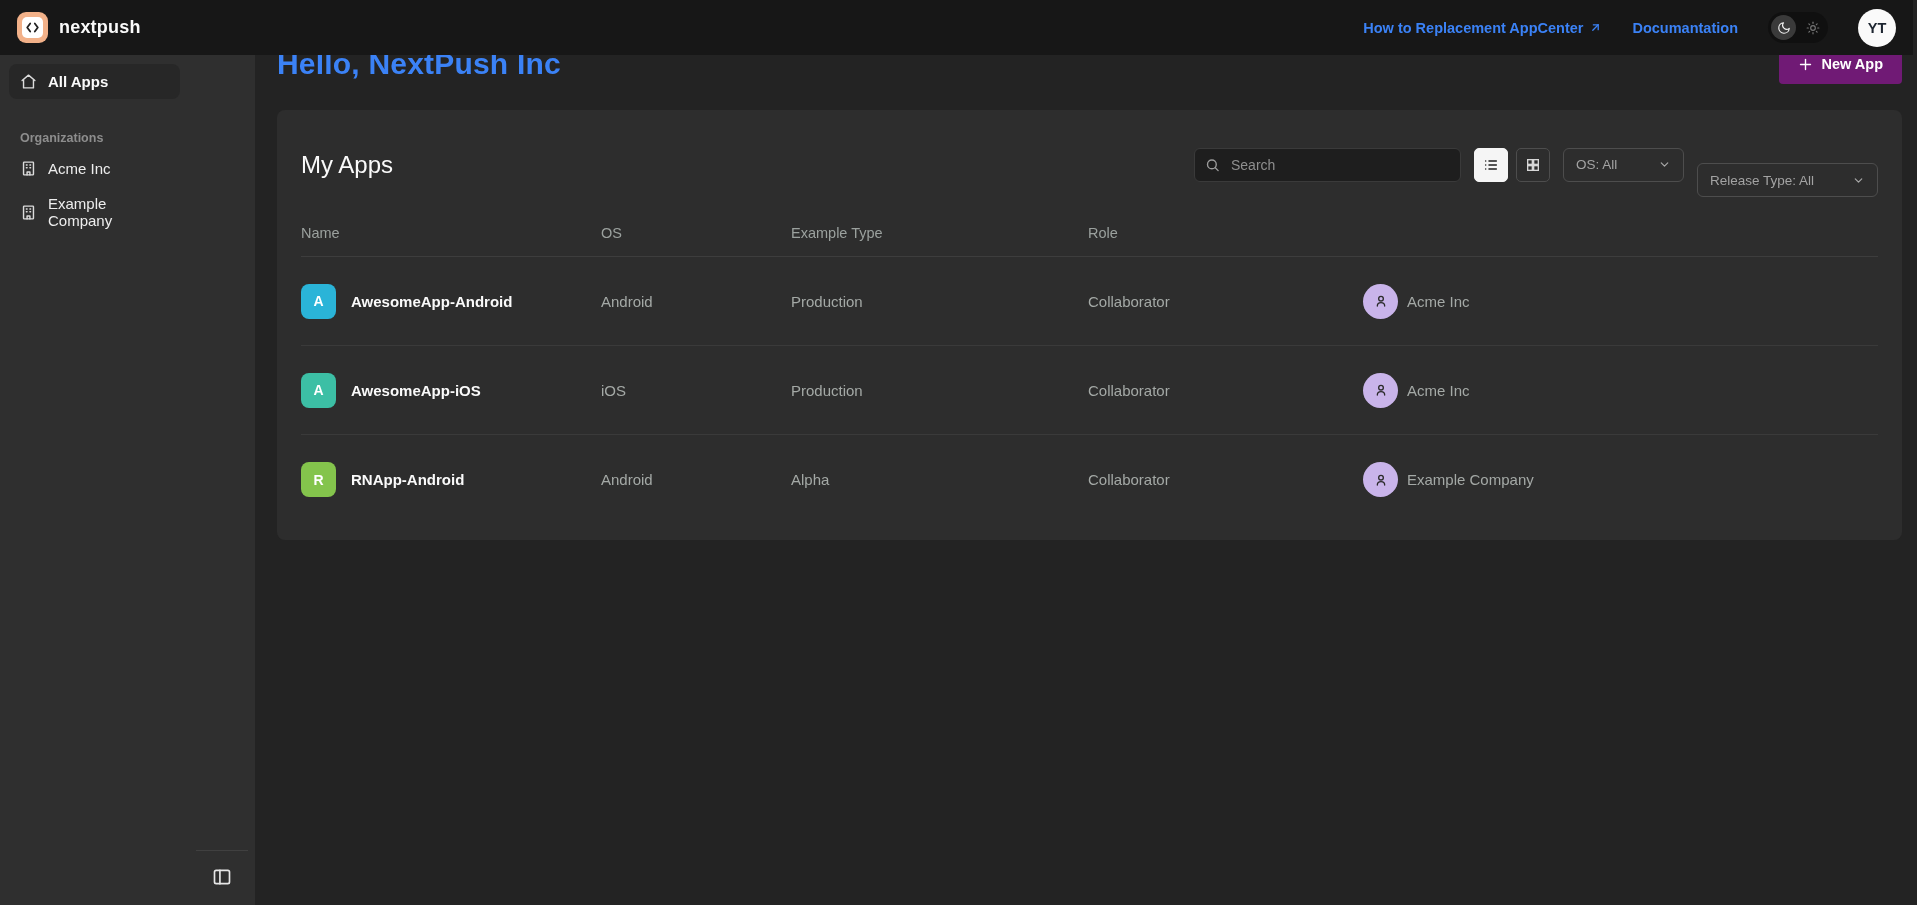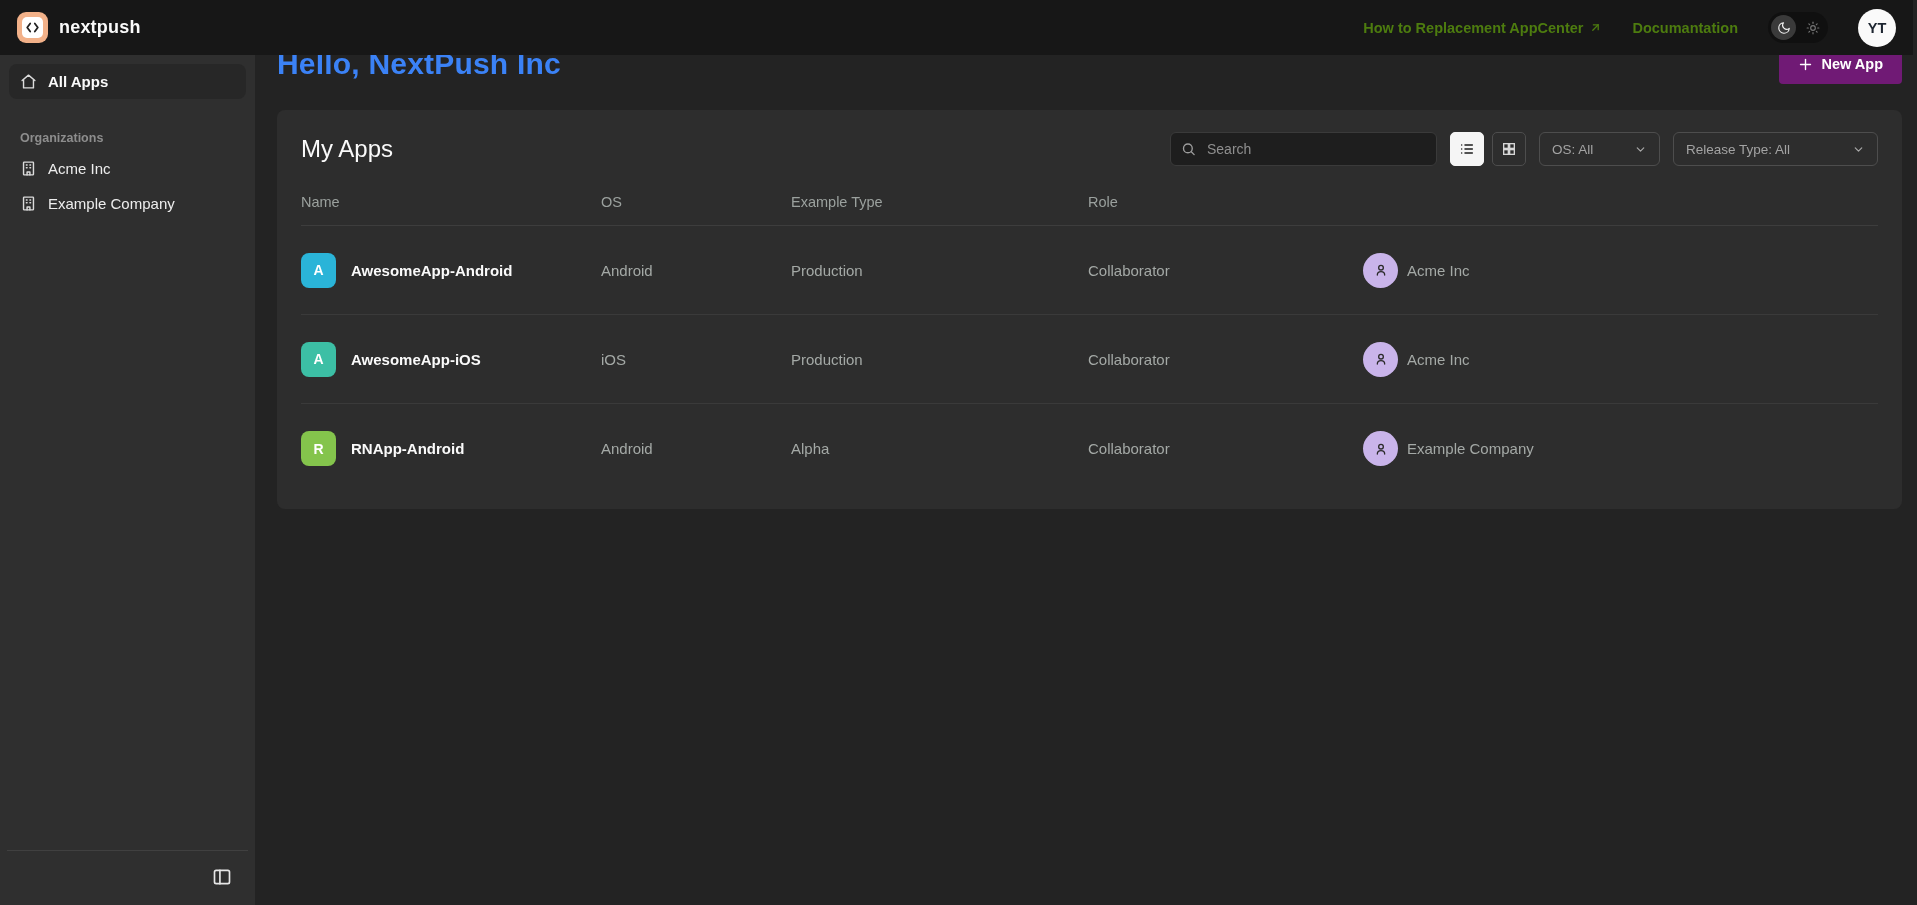--- a/index.html
+++ b/index.html
@@ -25,21 +25,21 @@
   }
   .logo-inner {
     width: 21px; height: 21px; border-radius: 5px; background: #ffffff;
     display: flex; align-items: center; justify-content: center; color: #222;
   }
   .brand-name { font-size: 18px; font-weight: 700; letter-spacing: .2px; color: #fafafa; }
 
   .topbar-right { display: flex; align-items: center; gap: 30px; }
   .top-link {
     display: flex; align-items: center; gap: 6px;
-    font-size: 14.5px; font-weight: 600; color: #4d7c0f;
+    font-size: 14.5px; font-weight: 600; color: #3b82f6;
     text-decoration: none; cursor: pointer;
   }
   .theme-toggle {
     display: flex; align-items: center; gap: 4px;
     background: #101010; border-radius: 999px; padding: 3px; height: 31px;
   }
   .theme-btn {
     width: 25px; height: 25px; border-radius: 50%;
     display: flex; align-items: center; justify-content: center;
     color: #757575; cursor: pointer; border: none; background: transparent;
@@ -47,21 +47,21 @@
   .theme-btn.active { background: #3a3a3a; color: #f2f2f2; }
   .avatar {
     width: 38px; height: 38px; border-radius: 50%; background: #fafafa;
     color: #1d2530; font-size: 14.5px; font-weight: 700;
     display: flex; align-items: center; justify-content: center; cursor: pointer;
   }
 
   
   .sidebar {
     position: fixed; top: 55px; left: 0; bottom: 0; width: 255px;
-    background: #2f2f2f; display: flex; flex-direction: column; z-index: 5;
+    background: #2f2f2f; display: flex; flex-direction: row; z-index: 5;
   }
   .sidebar-nav { padding: 9px 9px 0 9px; }
   .side-item {
     display: flex; align-items: center; gap: 11px;
     padding: 9px 11px; border-radius: 8px;
     font-size: 15px; color: #ededed; cursor: pointer;
   }
   .side-item .s-icon { color: #dcdcdc; }
   .side-item.active { background: #272727; font-weight: 700; color: #fafafa; }
   .section-label {
@@ -116,21 +116,21 @@
   }
   .view-btn.active { background: #f5f5f5; border-color: #f5f5f5; color: #1c1c1c; }
 
   .select-control {
     height: 34px; border: 1px solid #4d4d4d; border-radius: 6px;
     display: flex; align-items: center; justify-content: space-between;
     padding: 0 12px; color: #a3a3a3; font-size: 13.5px; cursor: pointer; gap: 10px;
   }
   .select-control .chev { color: #a8a8a8; }
   .select-os { width: 121px; }
-  .select-release { width: 205px; }
+  .select-release { width: 181px; margin-top: 31px; }
 
   
   .table { margin-top: 18px; }
   .t-row {
     display: grid;
     grid-template-columns: 300px 190px 297px 275px 1fr;
     align-items: center;
   }
   .t-head {
     color: #9ba19e; font-size: 14.5px;

